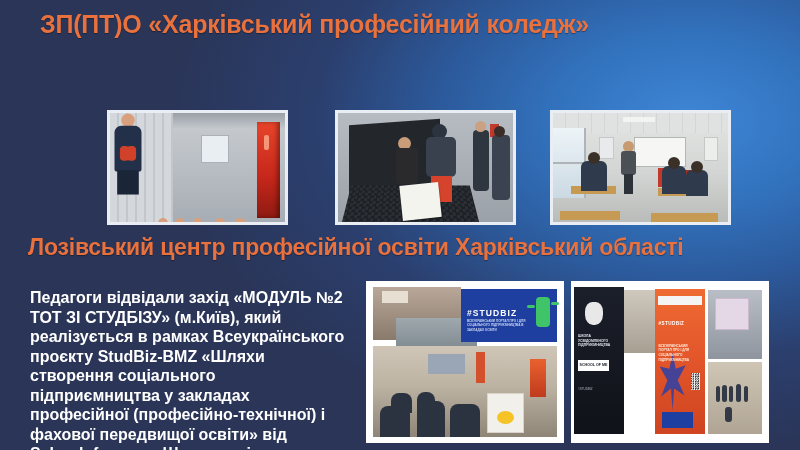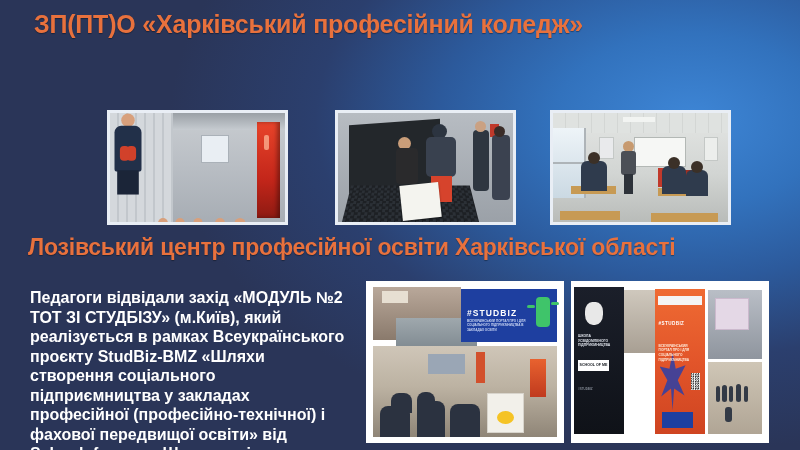--- a/index.html
+++ b/index.html
@@ -13,21 +13,21 @@
     width: 800px; height: 450px;
     background:
       radial-gradient(ellipse 520px 330px at 690px 120px, #3e86d6 0%, #3272bd 26%, #2c5a9c 48%, #2b3f6e 72%, #2a3558 100%),
       linear-gradient(135deg, #2a3357 0%, #2d3c66 40%, #2b3558 100%);
     overflow: hidden;
   }
 
   
   .title-main {
     position: absolute;
-    left: 34px; top: 10px;
+    left: 40px; top: 10px;
     font-size: 25px;
     font-weight: bold;
     color: #e8713d;
     letter-spacing: -0.2px;
     white-space: nowrap;
     text-shadow: 0 1px 1px rgba(0,0,0,0.35);
   }
   .title-mid {
     position: absolute;
     left: 28px; top: 234px;
@@ -302,21 +302,21 @@
       <div class="p3-desk" style="left:10%;bottom:26%;width:26%;height:7%"></div>
       <div class="p3-desk" style="left:60%;bottom:24%;width:26%;height:7%"></div>
       <div class="p3-desk" style="left:4%;bottom:2%;width:34%;height:8%"></div>
       <div class="p3-desk" style="left:56%;bottom:0%;width:38%;height:8%"></div>
       <div class="p3-student" style="left:16%;bottom:28%;width:26px;height:30px"></div>
       <div class="p3-student" style="left:62%;bottom:26%;width:24px;height:28px"></div>
       <div class="p3-student" style="left:76%;bottom:24%;width:22px;height:26px"></div>
     </div>
   </div>
 
-  <div class="title-mid">Лозівський центр професійної освіти Харківської області</div>
+  <div class="title-mid">Лозівський центр професійної освіти Харківський області</div>
 
   <div class="bottom-para">Педагоги відвідали захід «МОДУЛЬ №2 ТОТ ЗІ СТУДБІЗУ» (м.Київ), який реалізується в рамках Всеукраїнського проєкту StudBiz-BMZ «Шляхи створення соціального підприємництва у закладах професійної (професійно-технічної) і фахової передвищої освіти» від Schoolofme.me «Школа усвідомленого підприємництва».</div>
 
   <div id="collage-studbiz">
     <div class="c1-top-left"></div>
     <div class="c1-mid-left"></div>
     <div class="c1-banner">
       <div class="tag">#STUDBIZ</div>
       <div class="sub">ВСЕУКРАЇНСЬКИЙ ПОРТАЛ ПРО І ДЛЯ СОЦІАЛЬНОГО ПІДПРИЄМНИЦТВА В ЗАКЛАДАХ ОСВІТИ</div>
       <div class="c1-cactus"></div>

